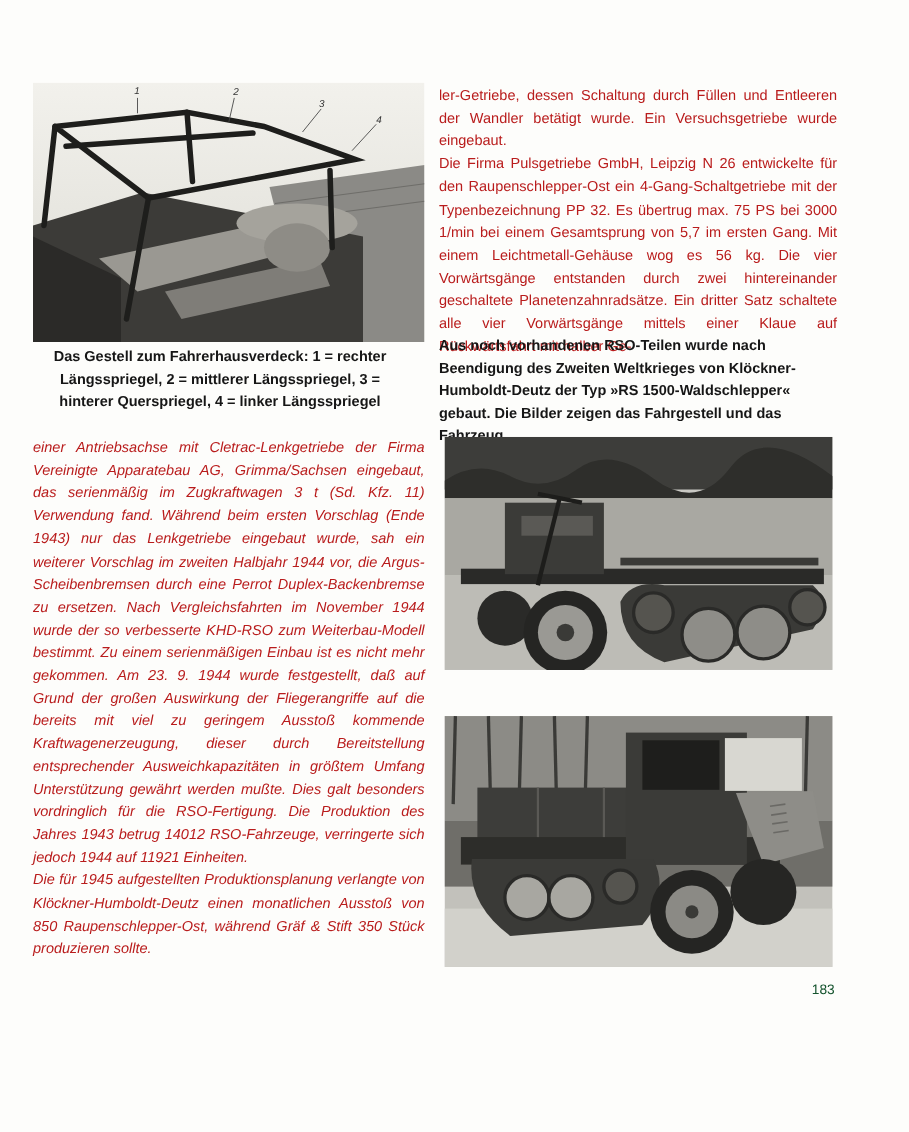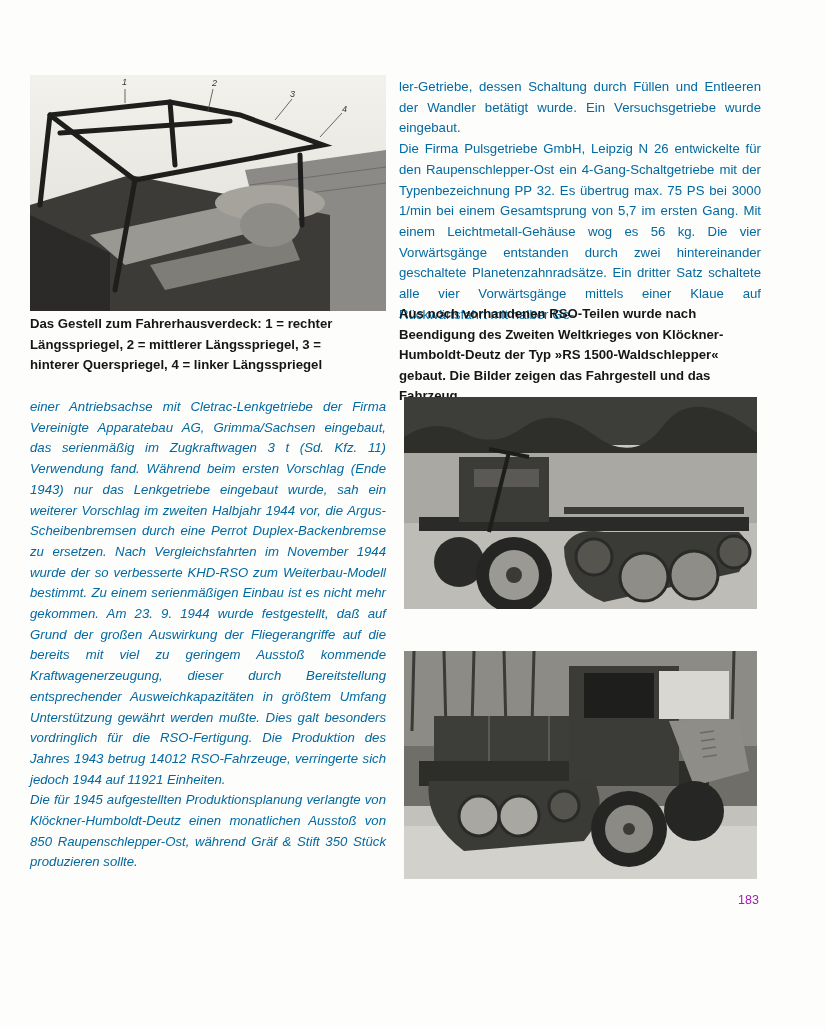--- a/index.html
+++ b/index.html
@@ -23,28 +23,28 @@
       font-weight: bold;
       font-size: 13.2px;
       line-height: 20.5px;
       color: #161616;
     }
     .body-text {
       position: absolute;
       font-size: 13.2px;
       line-height: 20.7px;
       text-align: justify;
-      color: #0369a1;
+      color: #b91c1c;
     }
     .body-text p { margin: 0; text-indent: 0; }
     .page-number {
       position: absolute;
       left: 738px; top: 893px;
       font-size: 12.5px;
-      color: #a21caf;
+      color: #14532d;
     }
     .fig-label {
       position: absolute;
       font-size: 9px;
       font-style: italic;
       color: #333;
     }
   </style>
 </head>
 <body>
@@ -91,21 +91,21 @@
           <line x1="262" y1="24" x2="245" y2="45"></line>
           <line x1="312" y1="38" x2="290" y2="62"></line>
         </g>
       </svg>
       <span class="fig-label" style="left:92px; top:2px;">1</span>
       <span class="fig-label" style="left:182px; top:3px;">2</span>
       <span class="fig-label" style="left:260px; top:14px;">3</span>
       <span class="fig-label" style="left:312px; top:29px;">4</span>
     </div>
 
-    <div class="caption" style="left:0; top:314px; width:340px;">Das Gestell zum Fahrerhausverdeck: 1 = rechter Längsspriegel, 2 = mittlerer Längsspriegel, 3 = hinterer Querspriegel, 4 = linker Längsspriegel</div>
+    <div class="caption" style="left:0; top:314px; width:340px;text-align:center;">Das Gestell zum Fahrerhausverdeck: 1 = rechter Längsspriegel, 2 = mittlerer Längsspriegel, 3 = hinterer Querspriegel, 4 = linker Längsspriegel</div>
 
     <div class="body-text" style="left:0; top:397px; width:356px;font-style:italic;">
       <p>einer Antriebsachse mit Cletrac-Lenkgetriebe der Firma Vereinigte Apparatebau AG, Grimma/Sachsen eingebaut, das serienmäßig im Zugkraftwagen 3 t (Sd. Kfz. 11) Verwendung fand. Während beim ersten Vorschlag (Ende 1943) nur das Lenkgetriebe eingebaut wurde, sah ein weiterer Vorschlag im zweiten Halbjahr 1944 vor, die Argus-Scheibenbremsen durch eine Perrot Duplex-Backenbremse zu ersetzen. Nach Vergleichsfahrten im November 1944 wurde der so verbesserte KHD-RSO zum Weiterbau-Modell bestimmt. Zu einem serienmäßigen Einbau ist es nicht mehr gekommen. Am 23. 9. 1944 wurde festgestellt, daß auf Grund der großen Auswirkung der Fliegerangriffe auf die bereits mit viel zu geringem Ausstoß kommende Kraftwagenerzeugung, dieser durch Bereitstellung entsprechender Ausweichkapazitäten in größtem Umfang Unterstützung gewährt werden mußte. Dies galt besonders vordringlich für die RSO-Fertigung. Die Produktion des Jahres 1943 betrug 14012 RSO-Fahrzeuge, verringerte sich jedoch 1944 auf 11921 Einheiten.</p>
       <p>Die für 1945 aufgestellten Produktionsplanung verlangte von Klöckner-Humboldt-Deutz einen monatlichen Ausstoß von 850 Raupenschlepper-Ost, während Gräf &amp; Stift 350 Stück produzieren sollte.</p>
     </div>
   </div>
 
   <div class="col-right">
 
     <div class="body-text" style="left:0; top:77px; width:362px;">

